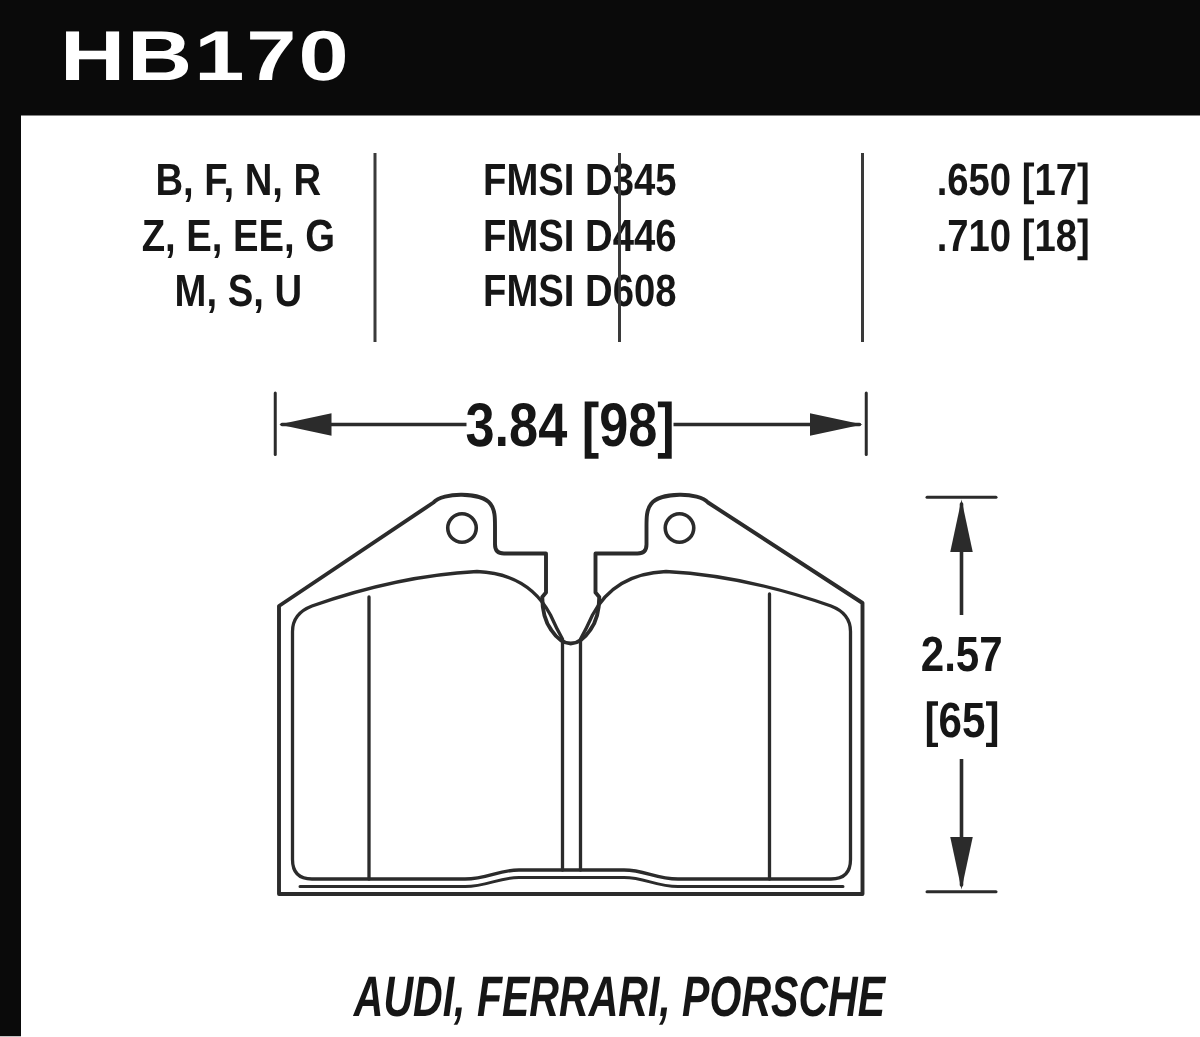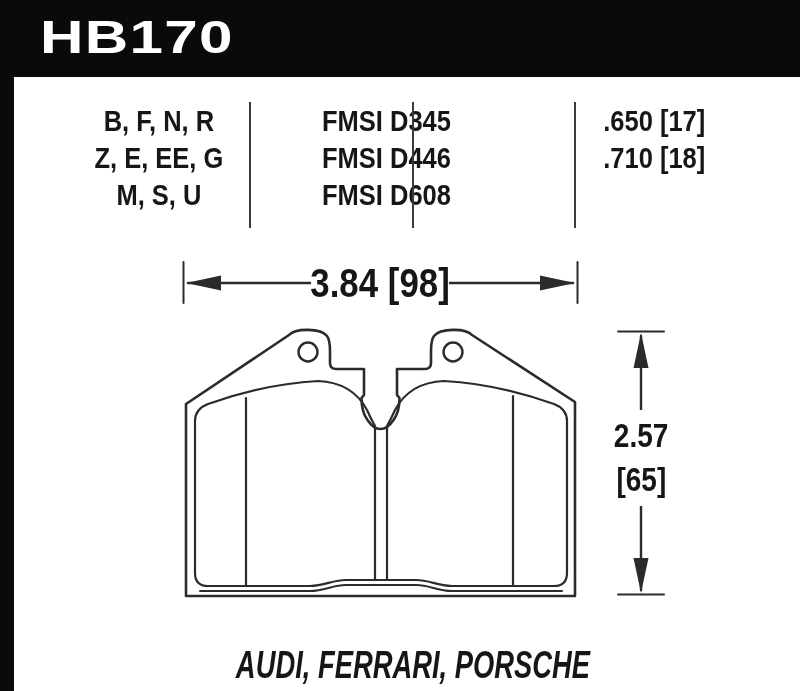--- a/index.html
+++ b/index.html
@@ -15,21 +15,21 @@
     color:#ffffff;font-size:47px;font-weight:bold;margin-left:40px;padding-bottom:4px;
     transform:scaleX(1.28);transform-origin:left center;letter-spacing:1px;white-space:nowrap;
   }
   .tcol{position:absolute;top:102px;font-size:30px;font-weight:bold;}
   .trow{height:37px;line-height:37px;white-space:nowrap;}
   .cond-r{transform:scaleX(0.85);transform-origin:right center;}
   .cond-l{transform:scaleX(0.85);transform-origin:left center;}
   .cond-c{transform:scaleX(0.85);transform-origin:center center;display:inline-block;}
   .col-compound{left:60px;width:172px;text-align:center;}
   .col-fmsi{left:265px;width:220px;text-align:center;margin-left:28px;}
-  .col-thickness{left:582px;width:170px;text-align:center;}
+  .col-thickness{left:582px;width:170px;text-align:right;}
   .vline{position:absolute;top:102px;height:126px;width:2.4px;background:#3a3a3a;}
   .vline-1{left:249px;}
   .vline-2{left:412px;}
   .vline-3{left:574px;}
   .art{position:absolute;left:0;top:0;}
   .dim-w{
     position:absolute;left:311px;top:263px;width:138px;height:40px;background:#ffffff;
     display:flex;align-items:center;justify-content:center;
     font-size:41px;font-weight:bold;white-space:nowrap;
   }

